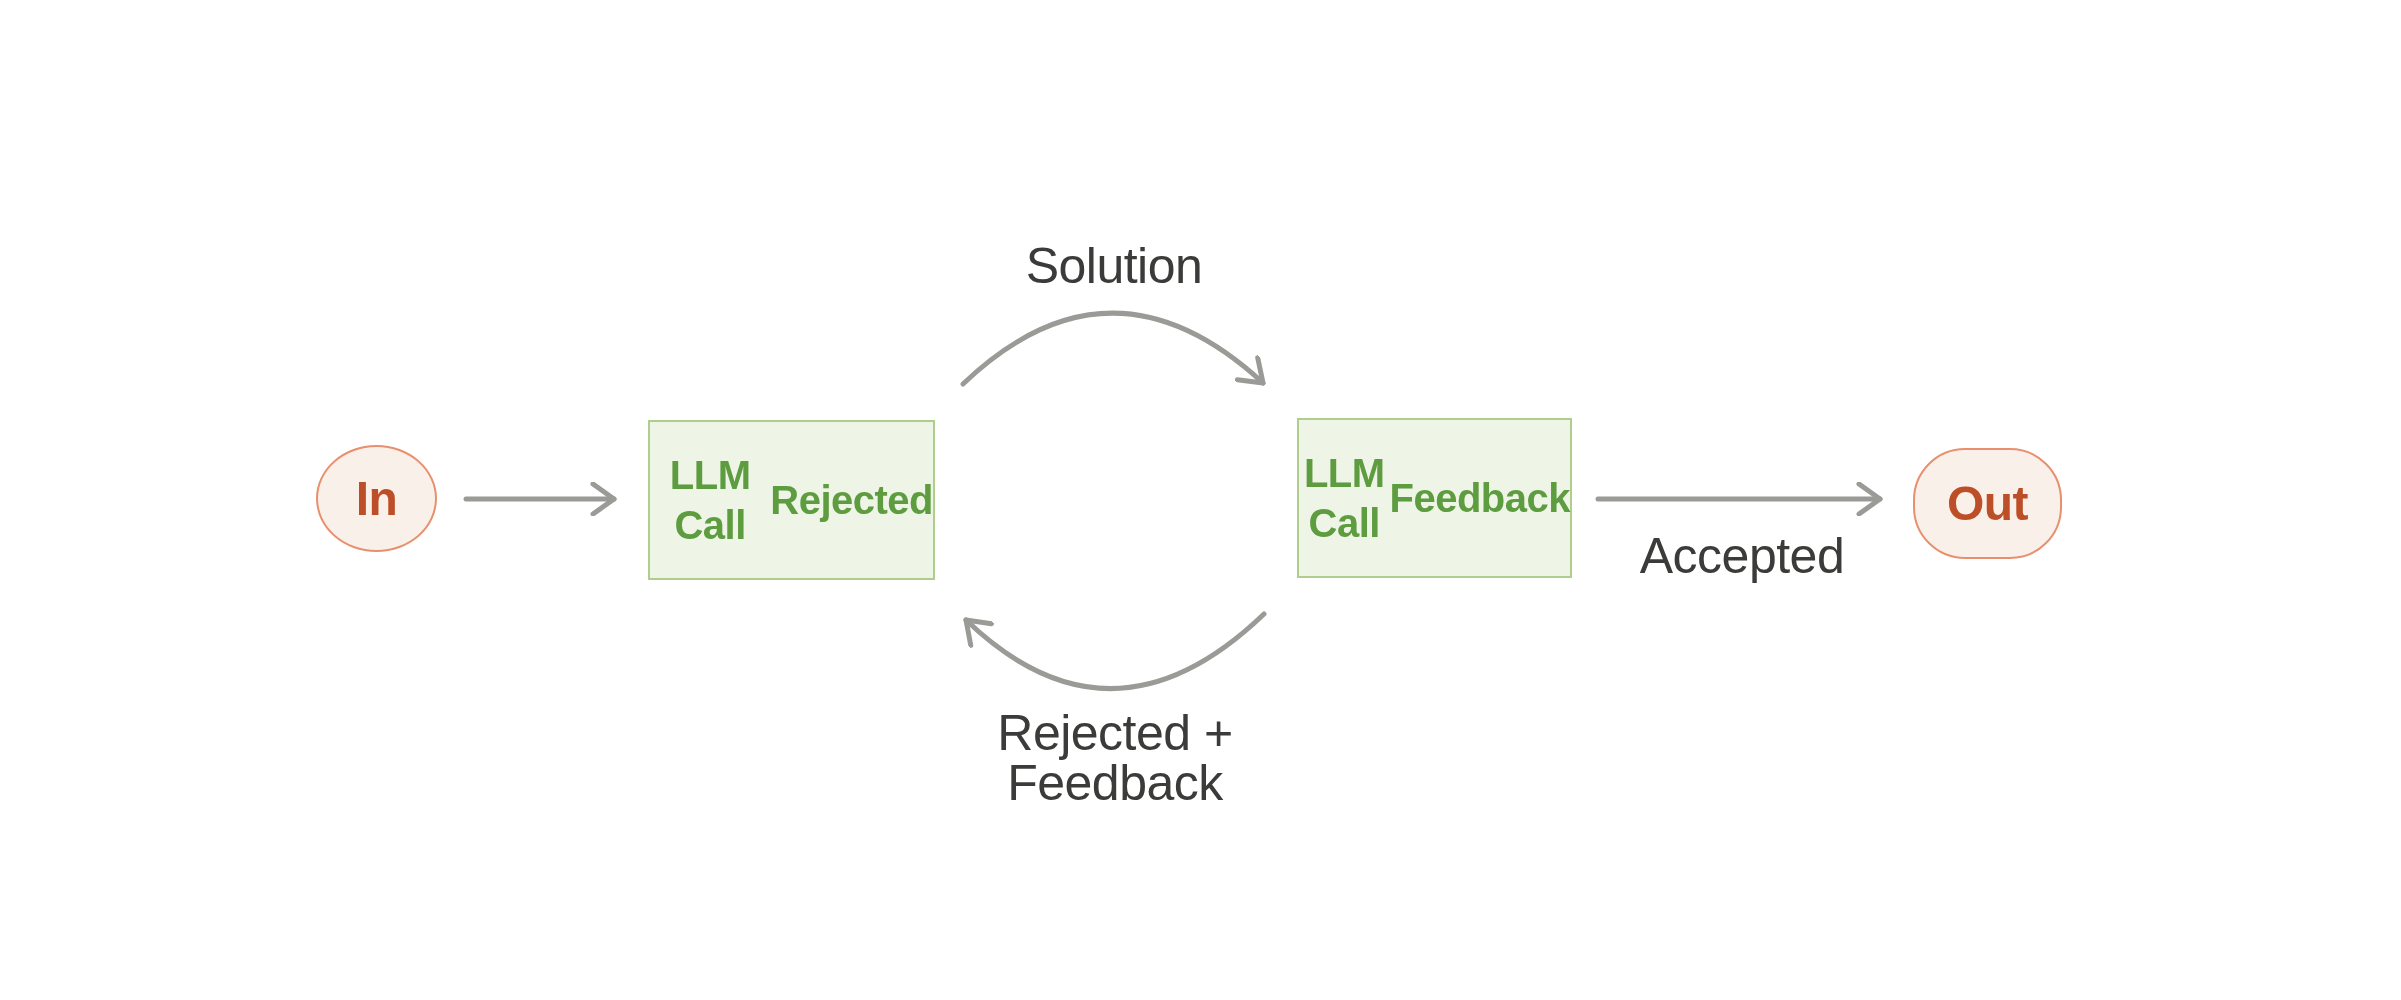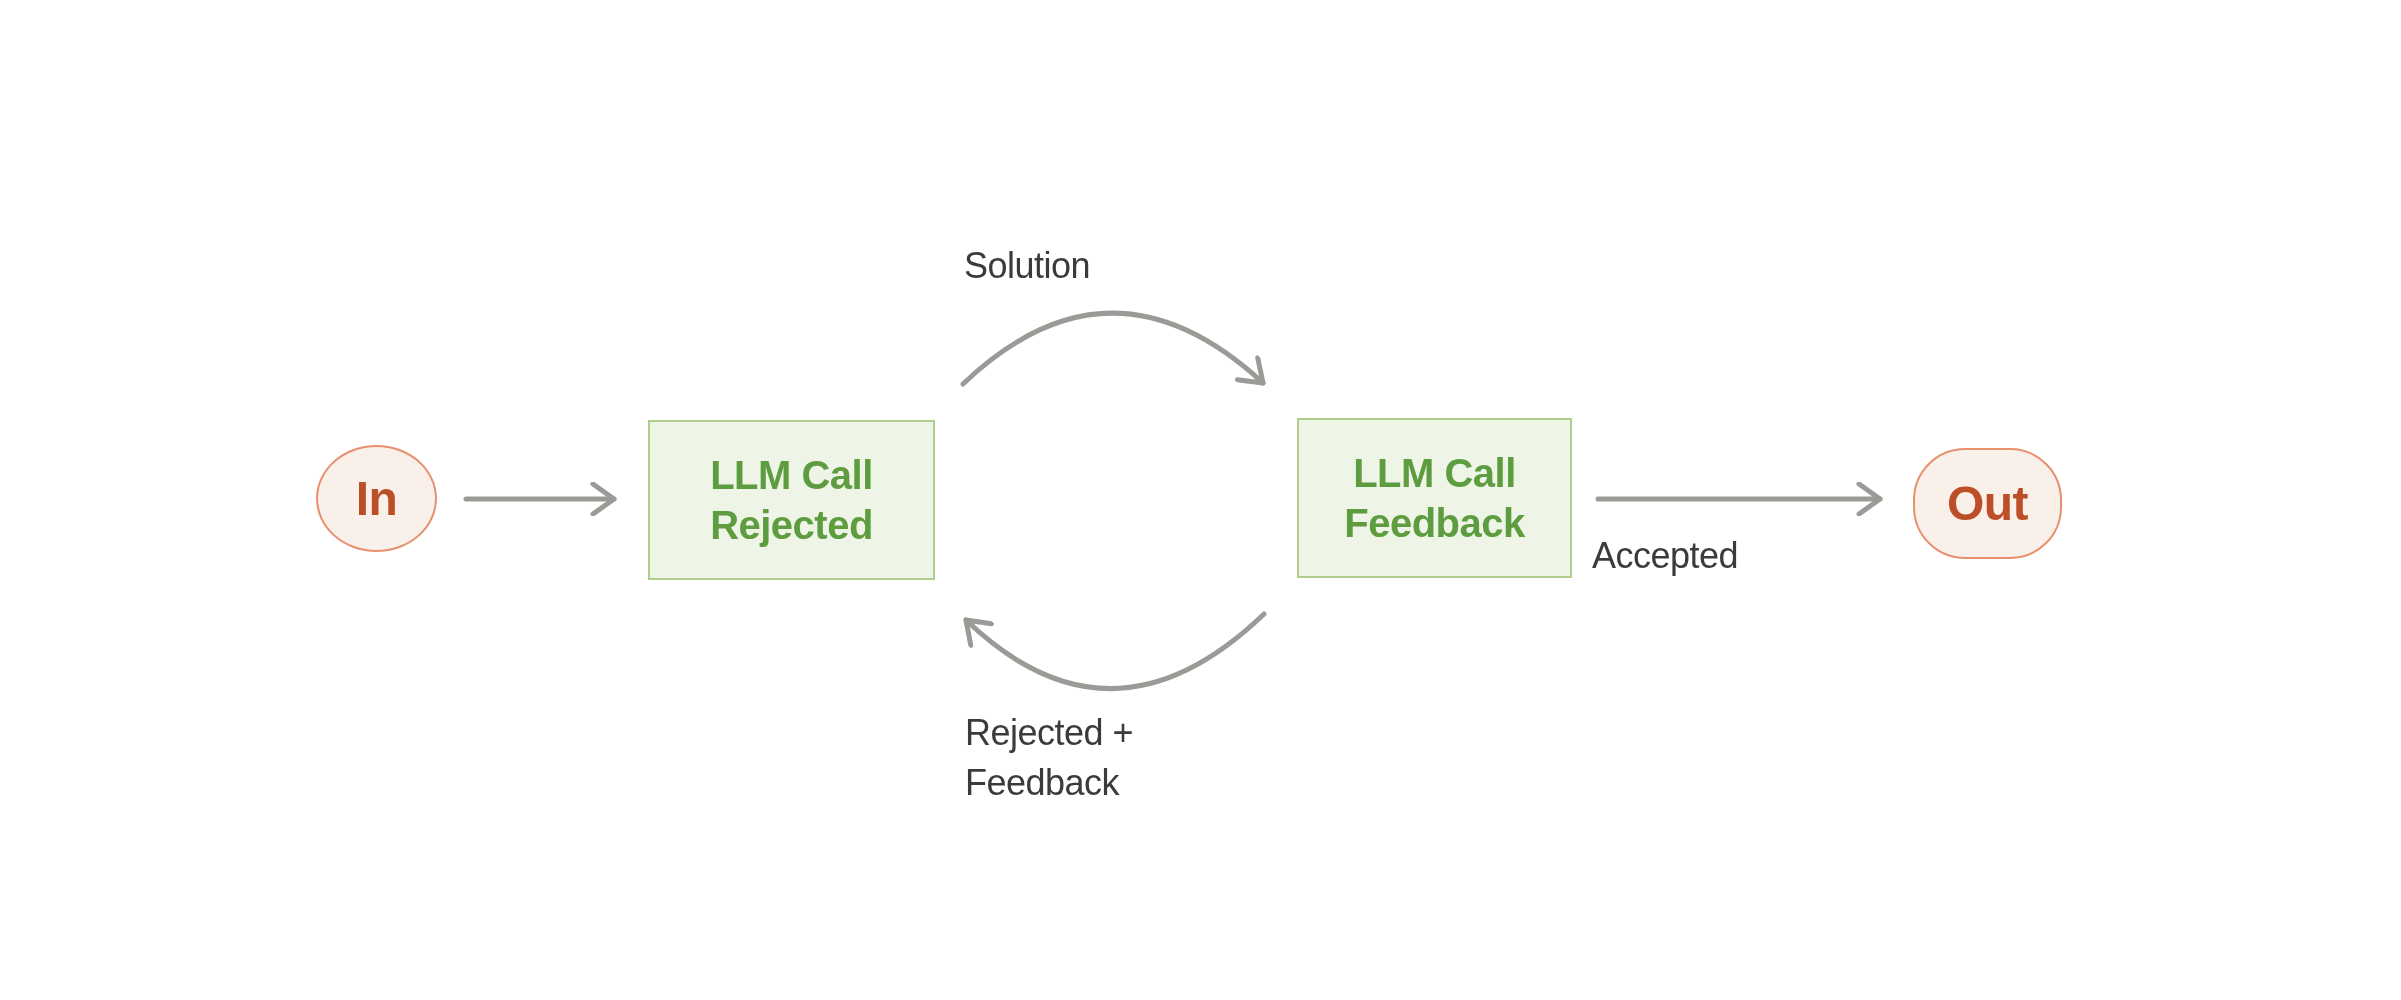--- a/index.html
+++ b/index.html
@@ -70,21 +70,21 @@
   #node-out {
     left: 1913px;
     top: 448px;
     width: 149px;
     height: 111px;
     border-radius: 52px;
   }
   .node-box {
     position: absolute;
     display: flex;
-    flex-direction: column;
+    flex-direction: row;
     align-items: center;
     justify-content: center;
     background: var(--green-node-bg);
     border: 2.5px solid var(--green-node-border);
     color: var(--green-node-text);
     font-weight: 700;
     font-size: 40px;
     line-height: 50px;
     text-align: center;
     letter-spacing: -0.5px;
@@ -98,22 +98,23 @@
   }
   #node-evaluator {
     left: 1297px;
     top: 418px;
     width: 275px;
     height: 160px;
   }
   .edge-label {
     position: absolute;
     color: var(--edge-label-color);
-    font-size: 36px;
+    font-size: 50px;
     line-height: 50px;
+    text-align: center;
     letter-spacing: -0.5px;
   }
   #label-solution {
     left: 964px;
     top: 241px;
     width: 300px;
   }
   #label-accepted {
     left: 1592px;
     top: 531px;

